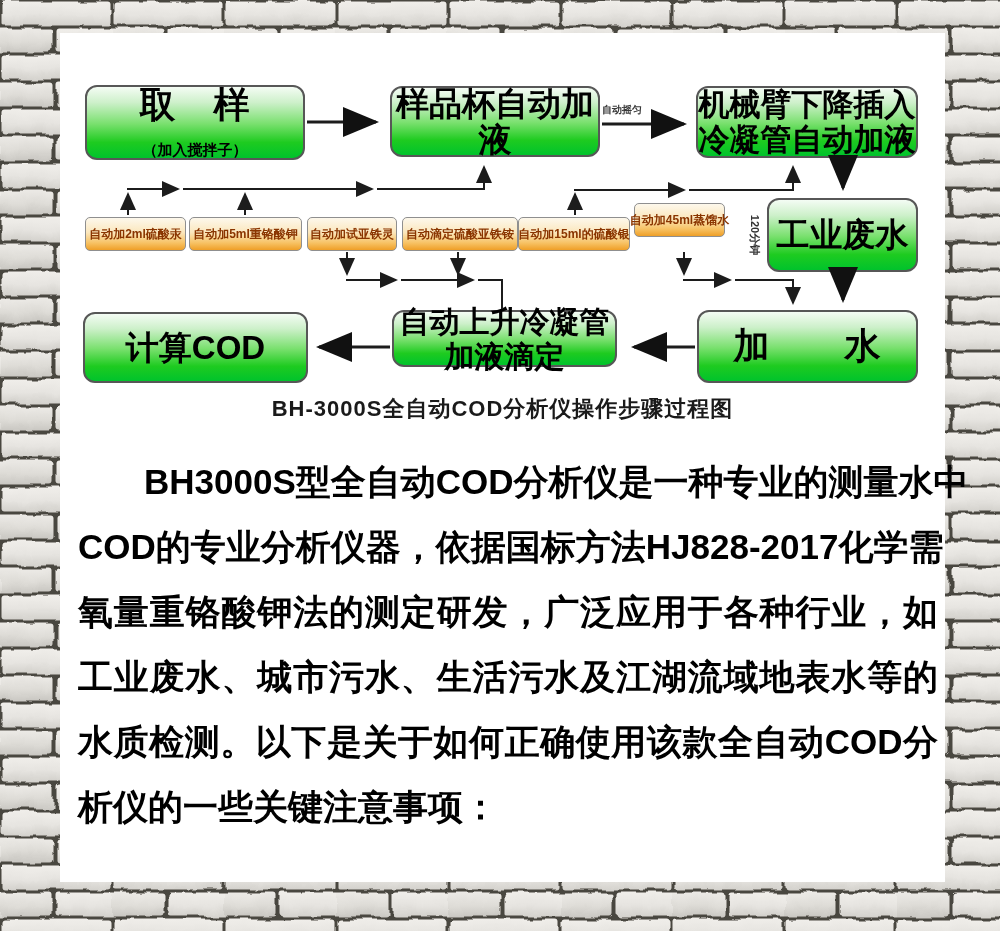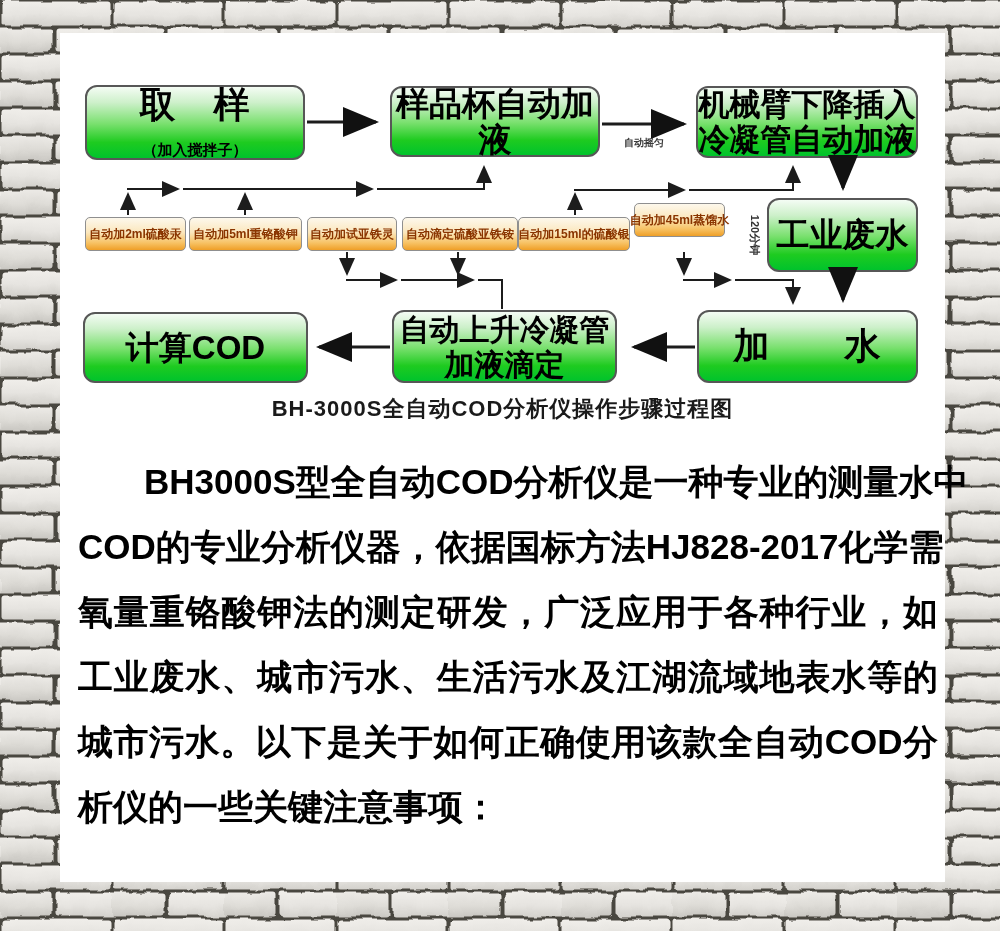--- a/index.html
+++ b/index.html
@@ -15,21 +15,21 @@
         color:#000;font-weight:bold;text-align:center;line-height:1.08;}
   .gbox .big{font-size:36px;letter-spacing:1px;}
   .gbox .mid{font-size:33px;}
   .gbox .two{font-size:31px;line-height:35px;white-space:nowrap;}
   .gbox .sub{font-size:15px;font-weight:bold;margin-top:17px;}
   .obox{position:absolute;box-sizing:border-box;border:1px solid #8f8f8f;border-radius:5px;
         background:linear-gradient(180deg,#fdf8ec 0%,#fbe7bd 45%,#f7c264 78%,#ef9f27 100%);
         color:#8a3500;font-weight:bold;font-size:12px;display:flex;align-items:center;
         justify-content:center;white-space:nowrap;text-align:center;}
   #arrows{position:absolute;left:0;top:0;pointer-events:none;}
-  .flowlabel{position:absolute;color:#3a3a3a;font-size:10px;font-weight:bold;text-align:center;margin-top:33px;}
+  .flowlabel{position:absolute;color:#3a3a3a;font-size:10px;font-weight:bold;text-align:left;}
   #label-duration{position:absolute;left:731px;top:211px;width:48px;height:48px;
         font-size:11px;color:#333;font-weight:bold;transform:rotate(90deg);
         display:flex;align-items:center;justify-content:center;white-space:nowrap;}
   #caption{position:absolute;left:60px;top:394px;width:885px;text-align:center;
         font-size:22px;font-weight:bold;color:#1a1a1a;letter-spacing:1px;}
 
   
   #article{position:absolute;left:78px;top:449px;width:860px;color:#000;}
   .aline{height:65px;line-height:65px;font-size:35px;font-weight:bold;
          text-align:justify;text-align-last:justify;white-space:nowrap;}
@@ -86,21 +86,21 @@
     </div>
 
     <div class="gbox" style="left:767px;top:198px;width:151px;height:74px">
       <div class="mid">工业废水</div>
     </div>
 
     <div class="gbox" style="left:697px;top:310px;width:221px;height:73px">
       <div class="big">加　　水</div>
     </div>
 
-    <div class="gbox" style="left:392px;top:310px;width:225px;height:73px">
+    <div class="gbox" style="left:392px;top:310px;width:225px;height:57px">
       <div class="two" style="font-size:30px">自动上升冷凝管</div>
       <div class="two" style="font-size:30px">加液滴定</div>
     </div>
 
     <div class="gbox" style="left:83px;top:312px;width:225px;height:71px">
       <div class="mid">计算COD</div>
     </div>
 
     <div class="obox" style="left:85px;top:217px;width:101px;height:34px">自动加2ml硫酸汞</div>
     <div class="obox" style="left:189px;top:217px;width:113px;height:34px">自动加5ml重铬酸钾</div>
@@ -156,17 +156,17 @@
     <div id="label-duration">120分钟</div>
 
     <div id="caption">BH-3000S全自动COD分析仪操作步骤过程图</div>
   </div>
 
   <div id="article">
     <div class="aline first">BH3000S型全自动COD分析仪是一种专业的测量水中</div>
     <div class="aline">COD的专业分析仪器，依据国标方法HJ828-2017化学需</div>
     <div class="aline">氧量重铬酸钾法的测定研发，广泛应用于各种行业，如</div>
     <div class="aline">工业废水、城市污水、生活污水及江湖流域地表水等的</div>
-    <div class="aline">城市污水。以下是关于如何正确使用该款全自动COD分</div>
+    <div class="aline">水质检测。以下是关于如何正确使用该款全自动COD分</div>
     <div class="aline last">析仪的一些关键注意事项：</div>
   </div>
 
 </div>
 
 </body></html>

